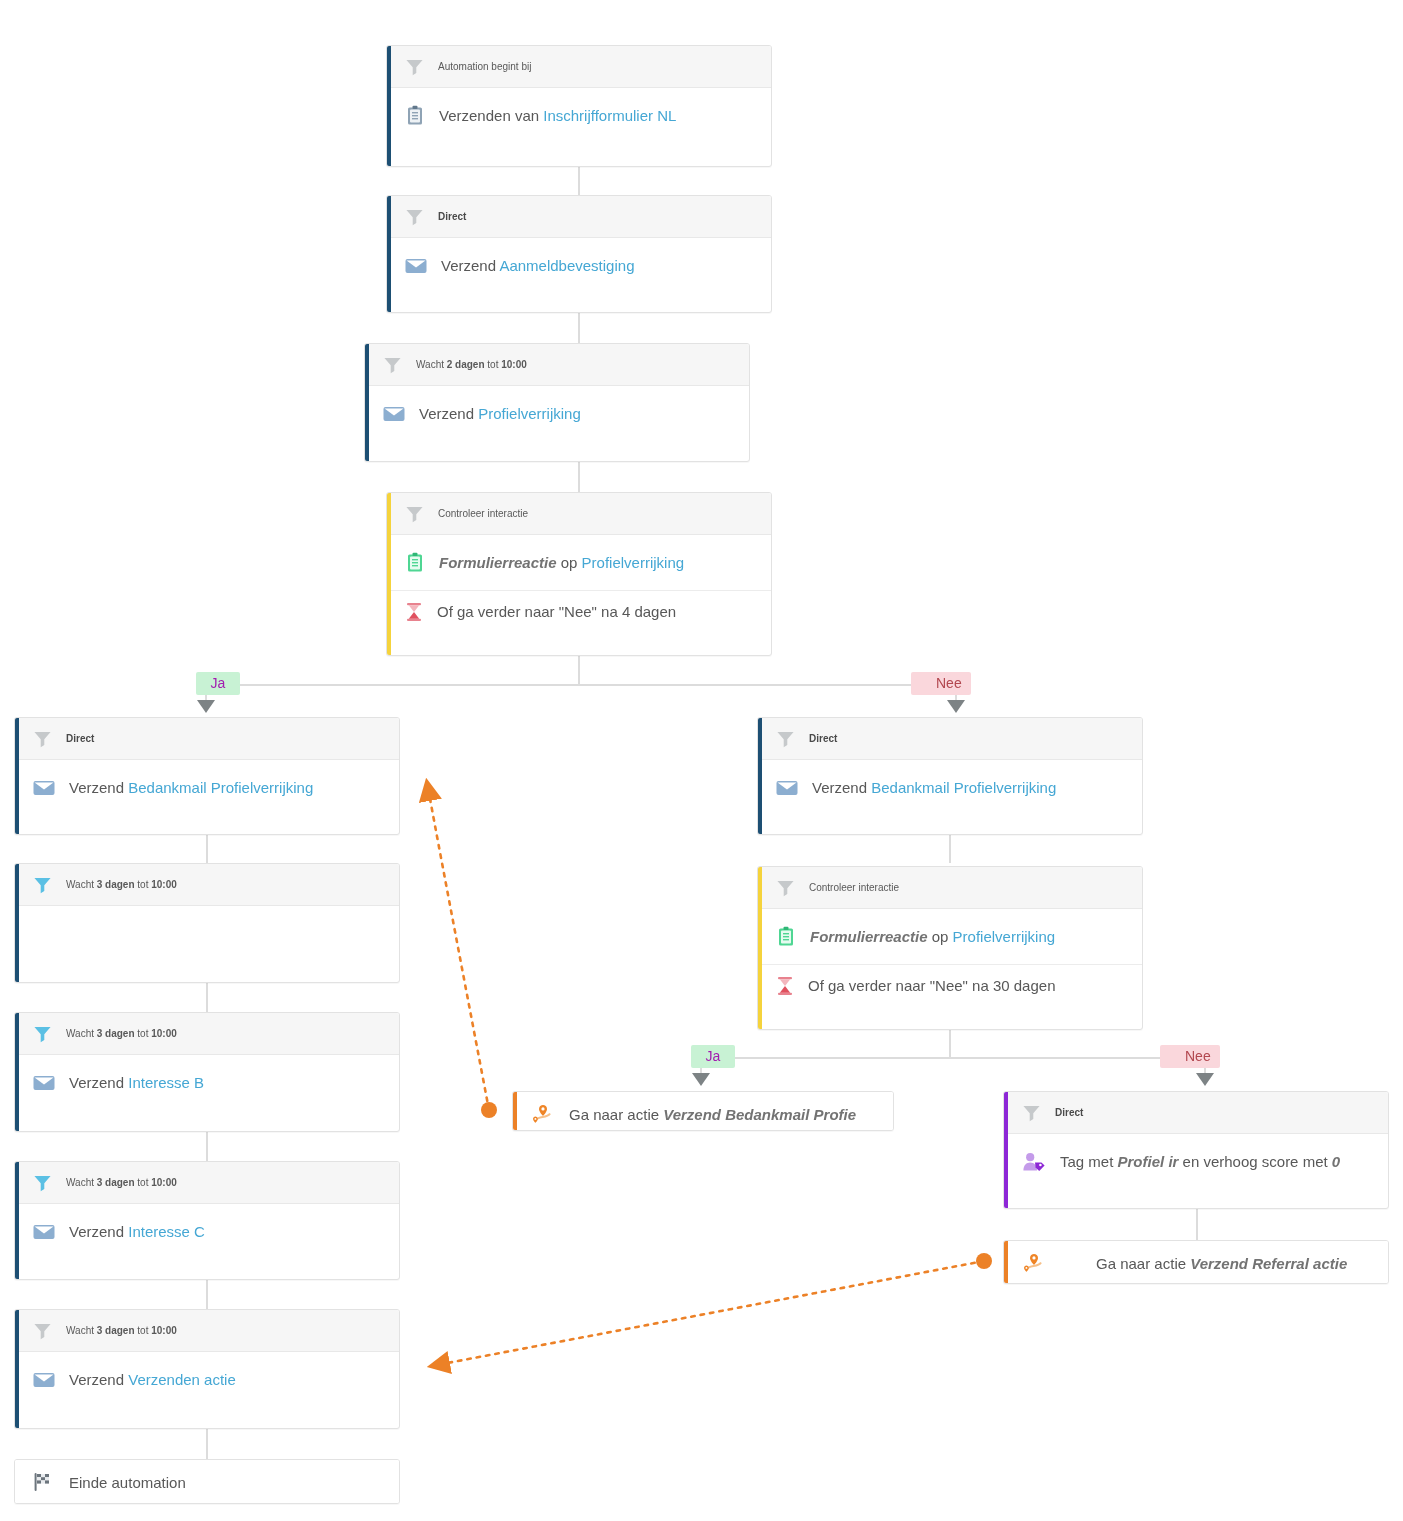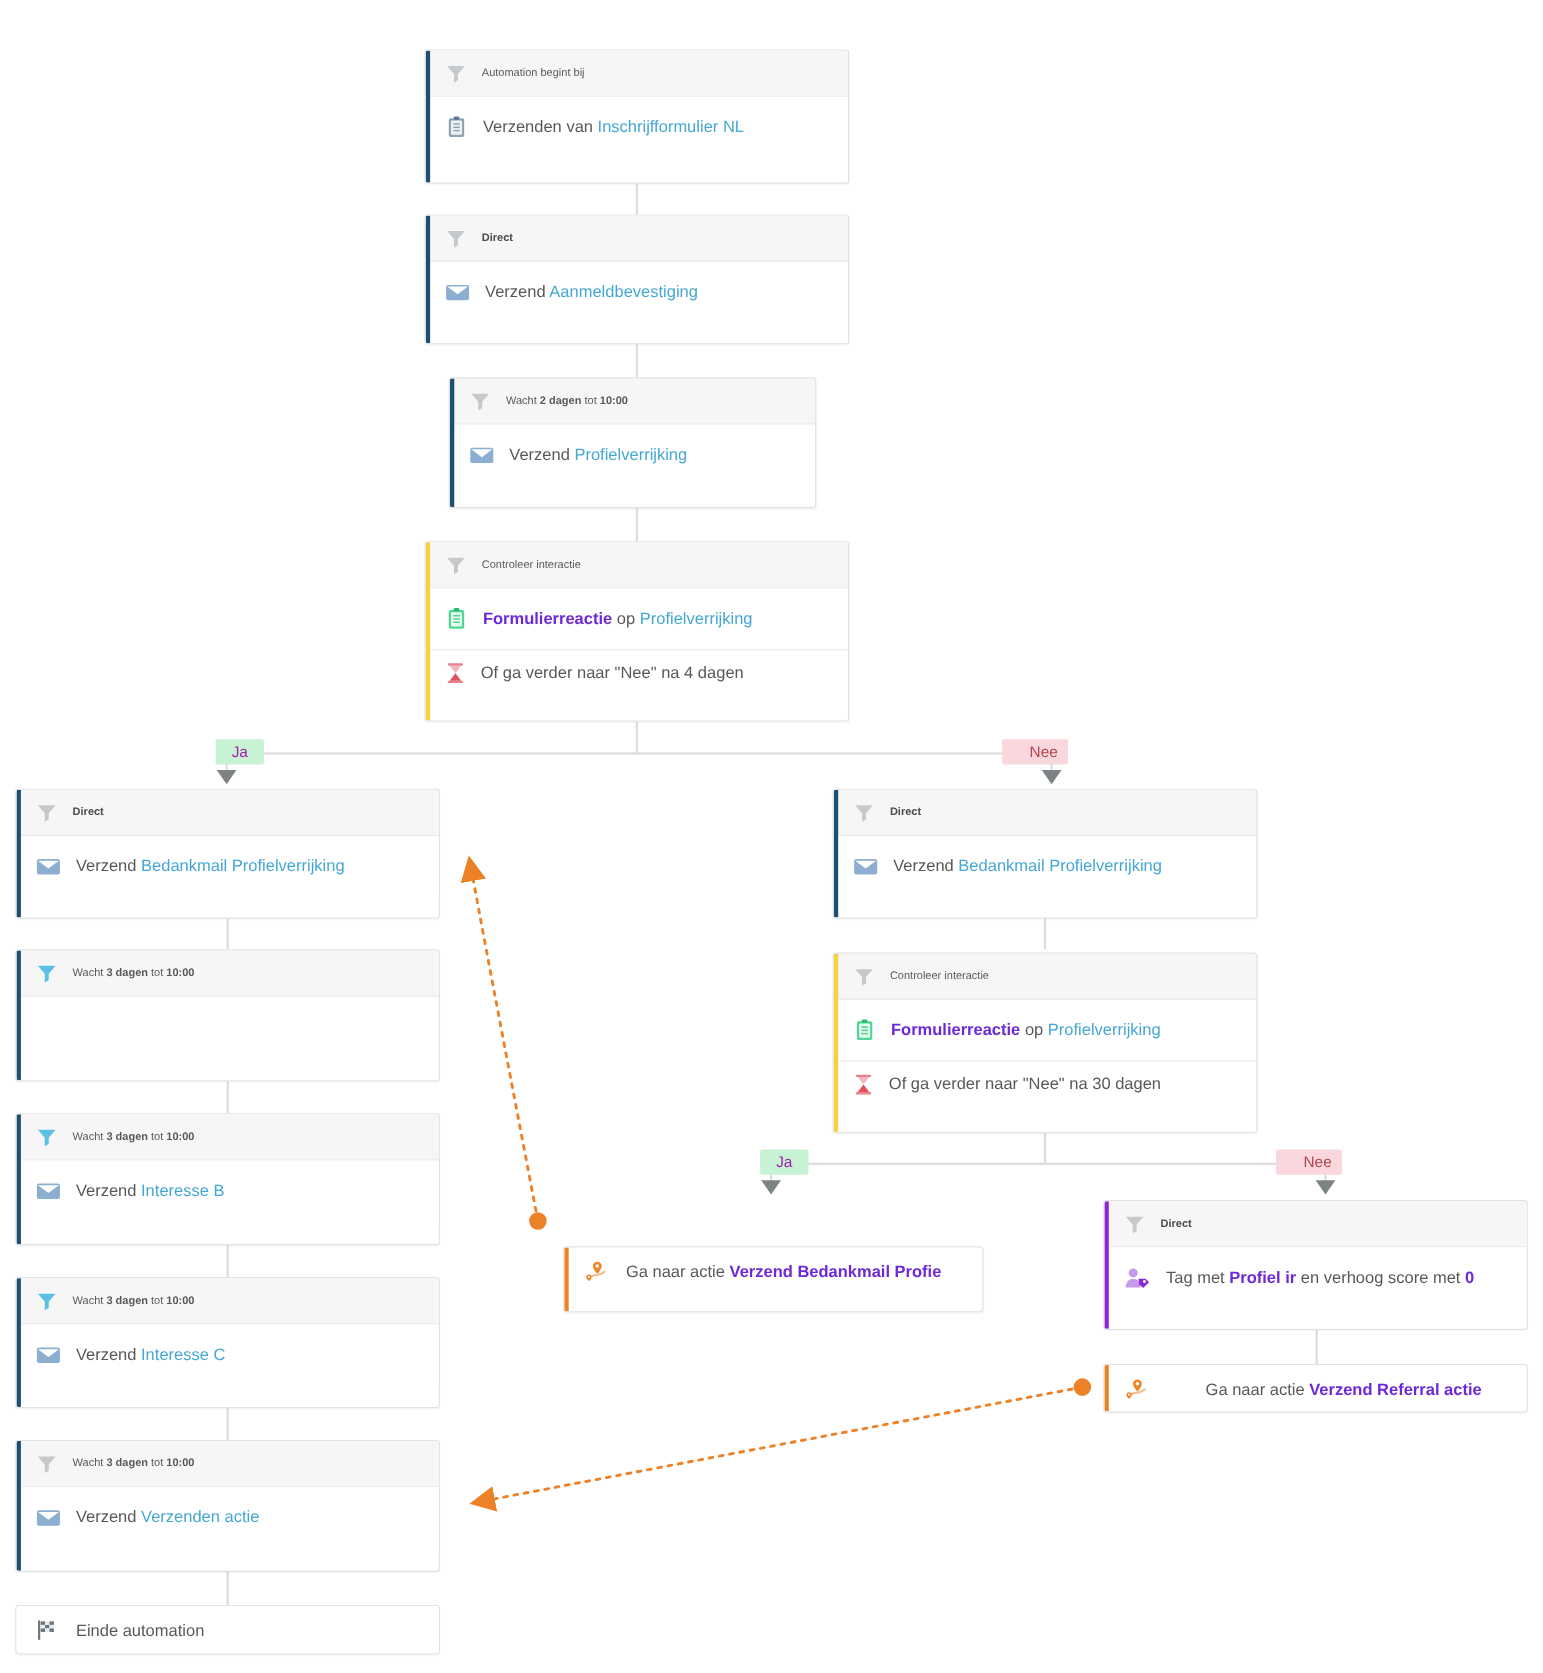--- a/index.html
+++ b/index.html
@@ -51,21 +51,21 @@
     min-height:55px;
     display:flex;align-items:center;
     padding-left:18px;padding-right:12px;
     box-sizing:border-box;
     background:#fff;
     white-space:nowrap;
     overflow:hidden;
   }
   .row.sep{border-top:1px solid #ececec;min-height:42px;}
   .row .txt{margin-left:14px;font-size:15px;color:#585858;}
-  .row .txt b{font-weight:bold;color:#6d28d9;}
+  .row .txt b{font-weight:bold;color:#737373;font-style:italic;}
   .link{color:#45a7d4;}
   .single{min-height:44px;}
 
   
   .ic{display:inline-block;flex:0 0 auto;line-height:0;}
 
   
   .blabel{
     position:absolute;
     padding:3px 9px 4px 9px;
@@ -165,21 +165,21 @@
       <span class="ic">
         <svg width="22" height="16" viewBox="0 0 22 16">
             <rect x="0.5" y="1" width="21" height="14" rx="2" fill="#8caed0"></rect>
             <path d="M1.5 2.5 L11 9.6 L20.5 2.5" fill="#ffffff"></path>
           </svg>
       </span>
       <span class="txt"><span>Verzend </span><span class="link">Aanmeldbevestiging</span></span>
     </div>
   </div>
 
-  <div class="node" style="left:408px;top:343px;width:334px;height:119px;">
+  <div class="node" style="left:364px;top:343px;width:386px;height:119px;">
     <div class="accent acc-navy"></div>
     <div class="hdr">
       <span class="ic">
         <svg width="19" height="19" viewBox="0 0 20 20">
             <path d="M1.5 3.2h17l-6.6 7.6v6.1l-3.8 2.2v-8.3z" fill="#c6c9cb"></path>
           </svg>
       </span>
       <span class="txt"><span>Wacht </span><b>2 dagen</b><span> tot </span><b>10:00</b></span>
     </div>
     <div class="row">
@@ -407,21 +407,21 @@
       </span>
       <span class="txt">Of ga verder naar "Nee" na 30 dagen</span>
     </div>
   </div>
 
   <div class="blabel ja" style="left:691px;top:1045px;">Ja</div>
   <div class="arrowdown" style="left:692px;top:1073px;"></div>
   <div class="blabel nee" style="left:1160px;top:1045px;">Nee</div>
   <div class="arrowdown" style="left:1196px;top:1073px;"></div>
 
-  <div class="node" style="left:512px;top:1133px;width:382px;height:60px;">
+  <div class="node" style="left:512px;top:1091px;width:382px;height:40px;">
     <div class="accent acc-orange"></div>
     <div class="row single" style="height:42px;">
       <span class="ic">
         <svg width="24" height="20" viewBox="0 0 24 20">
             <path d="M8 5 C8 2.6 10 1 12 1 C14 1 16 2.6 16 5 C16 8 12 12 12 12 C12 12 8 8 8 5 z" fill="#ef8527"></path>
             <circle cx="12" cy="4.9" r="1.6" fill="#fff"></circle>
             <path d="M4.5 17 C6 11 16 15 19 9.5" stroke="#f6c08a" stroke-width="2" fill="none"></path>
             <path d="M2 15 C2 13.6 3.2 12.6 4.4 12.6 C5.6 12.6 6.8 13.6 6.8 15 C6.8 16.7 4.4 18.8 4.4 18.8 C4.4 18.8 2 16.7 2 15 z" fill="#ef8527"></path>
             <circle cx="4.4" cy="14.9" r="0.95" fill="#fff"></circle>
           </svg>

